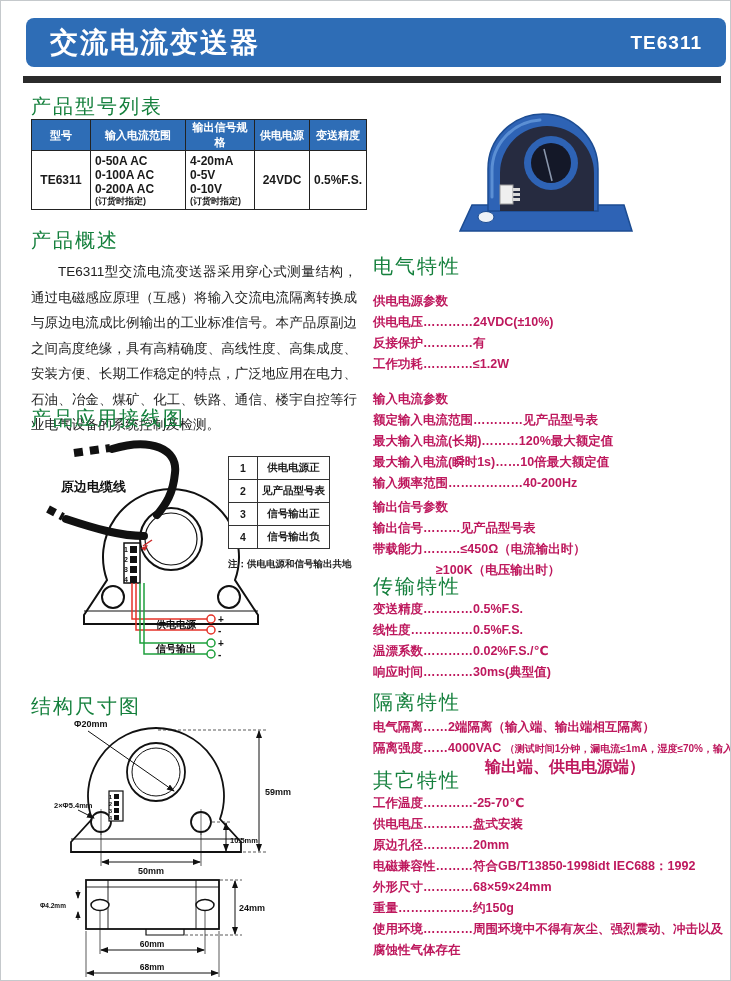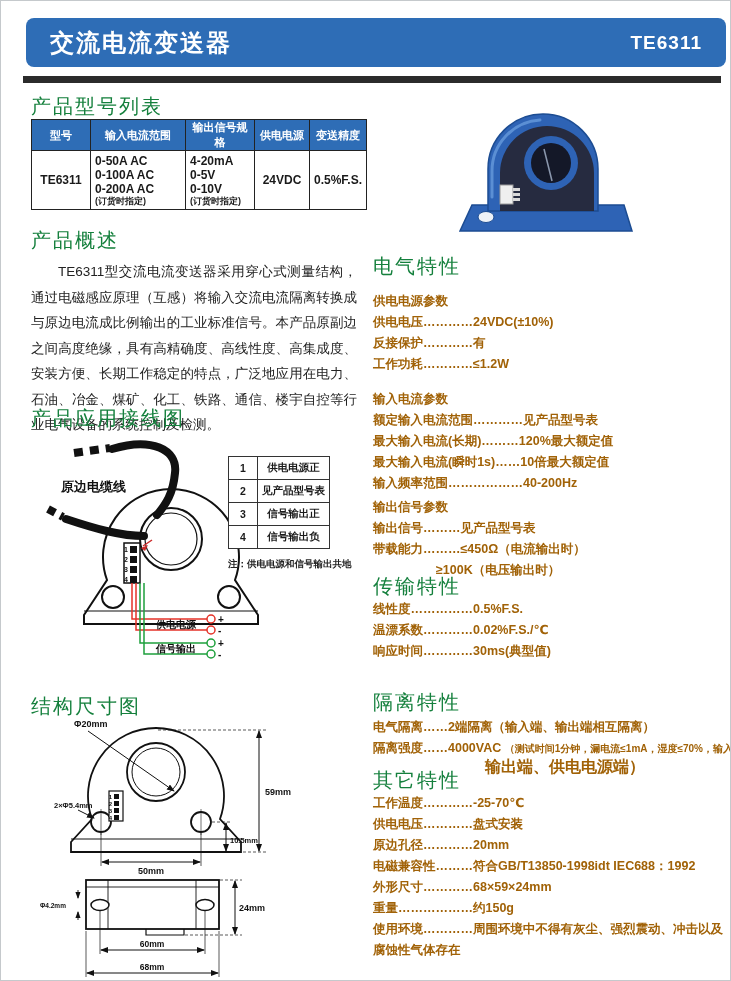--- a/index.html
+++ b/index.html
@@ -3,38 +3,38 @@
 <meta charset="utf-8">
 <style>
   html,body{margin:0;padding:0;background:#ffffff;}
   .page{position:relative;width:731px;height:981px;box-sizing:border-box;
         border:1px solid #c5c9cc;background:#fff;overflow:hidden;
         font-family:"Liberation Sans","DejaVu Sans",sans-serif;color:#1a1a1a;}
   
   .hdr{position:absolute;left:25px;top:17px;width:700px;height:49px;background:#2e6db6;
        border-radius:8px;display:flex;align-items:center;justify-content:space-between;
        padding:0 24px;box-sizing:border-box;color:#fff;}
-  .hdr-title{font-size:24px;font-weight:bold;letter-spacing:2px;font-family:Liberation Mono, monospace;}
+  .hdr-title{font-size:28px;font-weight:bold;letter-spacing:2px;font-family:Liberation Mono, monospace;}
   .hdr-model{font-size:19px;font-weight:bold;letter-spacing:1px;}
   .darkbar{position:absolute;left:22px;top:75px;width:698px;height:7px;background:#2b2b2b;}
   
   .stitle{position:absolute;font-family:"Liberation Serif","DejaVu Serif",serif;
           font-size:20px;color:#15803d;letter-spacing:2px;white-space:nowrap;}
   
   .mtable{position:absolute;left:30px;top:118px;border-collapse:collapse;background:#fff;}
   .mtable th,.mtable td{border:1px solid #222;}
   .mtable th{background:#2e6db6;color:#fff;font-size:11px;font-weight:bold;height:22px;padding:0 3px;}
   .mtable td{font-size:12px;font-weight:bold;text-align:center;vertical-align:middle;padding:3px 4px;}
   .cell-lines{white-space:pre-line;text-align:left;line-height:14px;}
   .cell-note{font-size:9px;line-height:10px;}
   
   .para{position:absolute;left:30px;top:258px;width:326px;font-size:13.5px;font-weight:normal;
         line-height:25.5px;text-align:justify;text-indent:2em;color:#222;}
   
-  .spec{position:absolute;width:352px;font-size:12.5px;font-weight:bold;color:#a16207;}
+  .spec{position:absolute;width:352px;font-size:12.5px;font-weight:bold;color:#be185d;}
   .spec .ln{line-height:21px;white-space:nowrap;}
   .spec .ln-wrap{line-height:21px;white-space:normal;}
   .ln-indent{padding-left:63px;}
   .small-inline{font-size:10px;}
   .ln-small{font-size:16px;line-height:15px;padding-left:112px;white-space:nowrap;}
   
   .ptable{position:absolute;left:227px;top:455px;border-collapse:collapse;background:#fff;}
   .ptable td{border:1px solid #333;font-size:10.5px;font-weight:bold;text-align:center;
              height:22px;padding:0 4px;}
   .ptable .pnum{width:20px;}
@@ -117,20 +117,21 @@
   </div>
   <div class="spec" style="left:372px;top:496px;">
     <div class="ln">输出信号参数</div>
     <div class="ln">输出信号………见产品型号表</div>
     <div class="ln">带载能力………≤450Ω（电流输出时）</div>
     <div class="ln ln-indent">≥100K（电压输出时）</div>
   </div>
 
   <div class="stitle" style="left:372px;top:572px;">传输特性</div>
   <div class="spec" style="left:372px;top:598px;">
+    <div class="ln">变送精度…………0.5%F.S.</div>
     <div class="ln">线性度……………0.5%F.S.</div>
     <div class="ln">温漂系数…………0.02%F.S./℃</div>
     <div class="ln">响应时间…………30ms(典型值)</div>
   </div>
 
   <div class="stitle" style="left:372px;top:688px;">隔离特性</div>
   <div class="spec" style="left:372px;top:716px;">
     <div class="ln">电气隔离……2端隔离（输入端、输出端相互隔离）</div>
     <div class="ln">
       <span>隔离强度……4000VAC</span>

